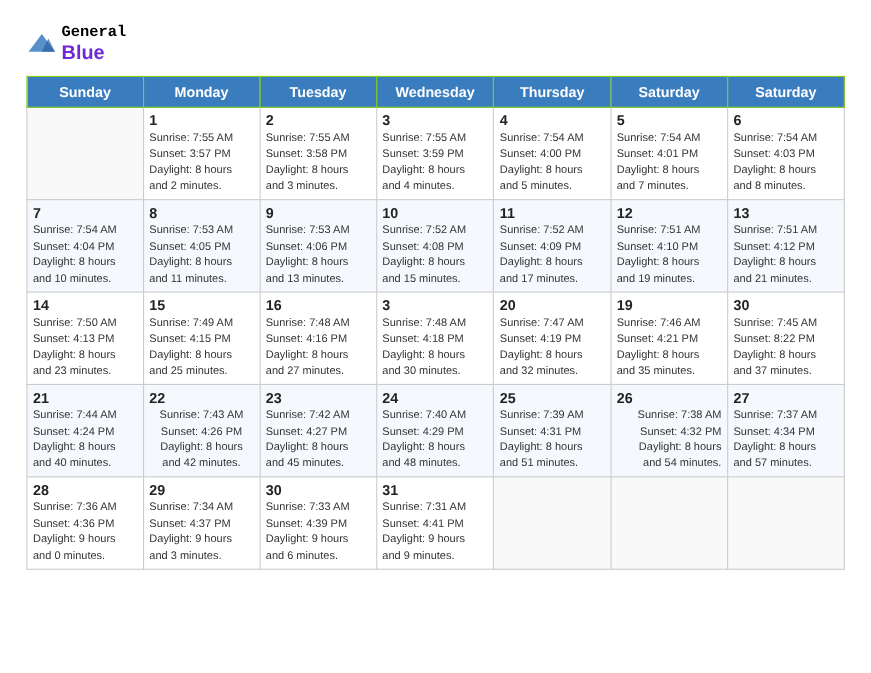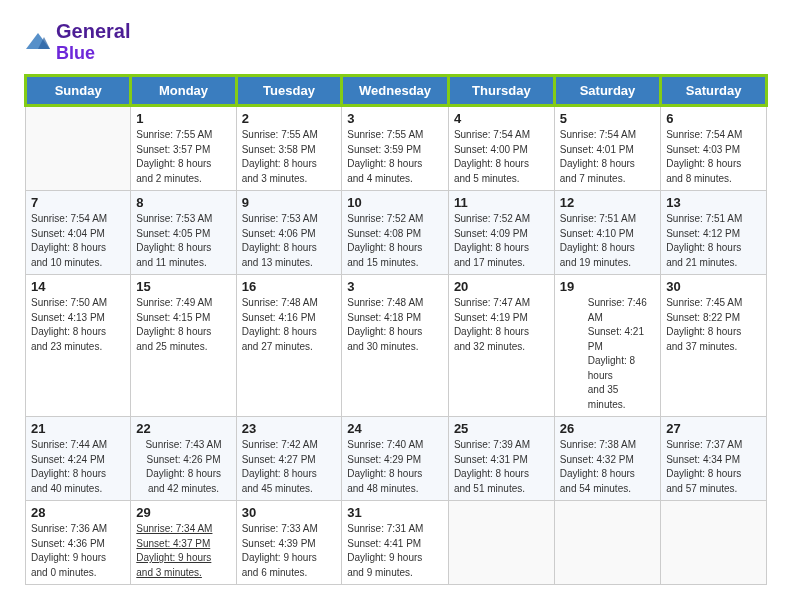--- a/index.html
+++ b/index.html
@@ -44,21 +44,21 @@
       border-collapse: collapse;
       font-size: 11px;
     }
     thead tr th {
       background-color: #3a7dbf;
       color: #fff;
       text-align: center;
       padding: 6px 4px;
       font-size: 13px;
       font-weight: bold;
-      border: 3px solid #84cc16;
+      border: 1px solid #84cc16;
     }
     tbody tr td {
       border: 1px solid #ccc;
       vertical-align: top;
       padding: 4px 5px;
       height: 80px;
       width: 108px;
       background: #fff;
     }
     tbody tr:nth-child(even) td {
@@ -83,21 +83,21 @@
 </head>
 <body>
 
 <div class="header-row">
   <div class="logo">
     <svg class="logo-icon" viewBox="0 0 28 22" xmlns="http://www.w3.org/2000/svg">
       <polygon points="14,2 26,18 2,18" fill="#3a7dbf" opacity="0.85"></polygon>
       <polygon points="20,6 26,18 14,18" fill="#2a5fa0" opacity="0.7"></polygon>
     </svg>
     <div>
-      <span style="font-size:20px;font-weight:bold;color:#4c1d95;">General</span><br>
+      <span style="font-size:14px;font-weight:bold;color:#000000;font-family:Liberation Mono, monospace;">General</span><br>
       <span style="font-size:18px;font-weight:bold;color:#6d28d9;">Blue</span>
     </div>
   </div>
   <div class="title-block">
     <h1></h1>
     <h2></h2>
   </div>
 </div>
 
 <table>
@@ -240,21 +240,21 @@
         </td>
         <td>
           <span class="day-num">20</span>
           <div class="day-info" style="white-space: pre-line;">Sunrise: 7:47 AM
 Sunset: 4:19 PM
 Daylight: 8 hours
 and 32 minutes.</div>
         </td>
         <td>
           <span class="day-num">19</span>
-          <div class="day-info" style="white-space: pre-line; margin-left: 28px;">Sunrise: 7:46 AM
+          <div class="day-info" style="white-space: pre-line;">Sunrise: 7:46 AM
 Sunset: 4:21 PM
 Daylight: 8 hours
 and 35 minutes.</div>
         </td>
         <td>
           <span class="day-num">30</span>
           <div class="day-info" style="white-space: pre-line;">Sunrise: 7:45 AM
 Sunset: 8:22 PM
 Daylight: 8 hours
 and 37 minutes.</div>
@@ -291,21 +291,21 @@
         </td>
         <td>
           <span class="day-num">25</span>
           <div class="day-info" style="white-space: pre-line;">Sunrise: 7:39 AM
 Sunset: 4:31 PM
 Daylight: 8 hours
 and 51 minutes.</div>
         </td>
         <td>
           <span class="day-num">26</span>
-          <div class="day-info" style="white-space: pre-line;">Sunrise: 7:38 AM
+          <div class="day-info" style="white-space: pre-line; text-align: right;">Sunrise: 7:38 AM
 Sunset: 4:32 PM
 Daylight: 8 hours
 and 54 minutes.</div>
         </td>
         <td>
           <span class="day-num">27</span>
           <div class="day-info" style="white-space: pre-line;">Sunrise: 7:37 AM
 Sunset: 4:34 PM
 Daylight: 8 hours
 and 57 minutes.</div>
@@ -314,21 +314,21 @@
       <tr>
         <td>
           <span class="day-num">28</span>
           <div class="day-info" style="white-space: pre-line;">Sunrise: 7:36 AM
 Sunset: 4:36 PM
 Daylight: 9 hours
 and 0 minutes.</div>
         </td>
         <td>
           <span class="day-num">29</span>
-          <div class="day-info" style="white-space: pre-line; text-decoration: underline;">Sunrise: 7:34 AM
+          <div class="day-info" style="white-space: pre-line;">Sunrise: 7:34 AM
 Sunset: 4:37 PM
 Daylight: 9 hours
 and 3 minutes.</div>
         </td>
         <td>
           <span class="day-num">30</span>
           <div class="day-info" style="white-space: pre-line;">Sunrise: 7:33 AM
 Sunset: 4:39 PM
 Daylight: 9 hours
 and 6 minutes.</div>

